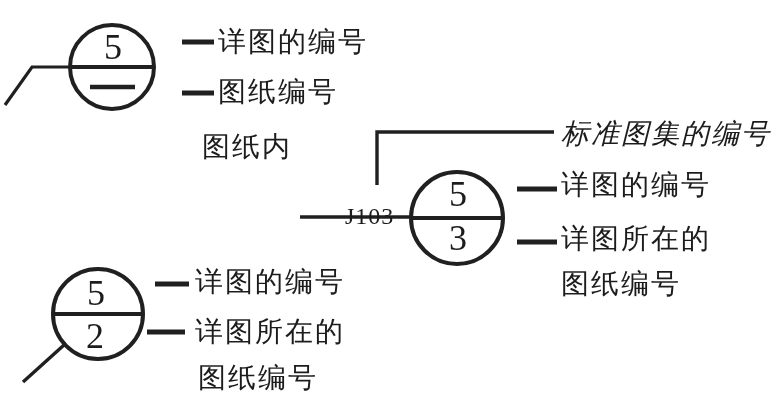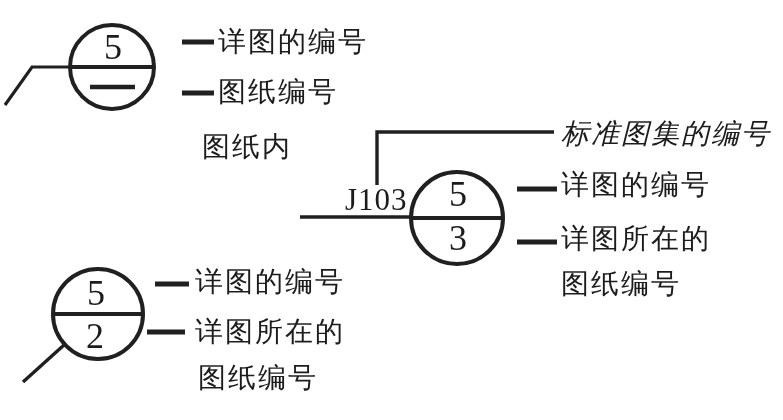--- a/index.html
+++ b/index.html
@@ -35,23 +35,24 @@
     font-size: 36px;
     transform: translate(-50%, -50%);
   }
   .label {
     font-size: 28px;
     letter-spacing: 2px;
     transform: translateY(-50%);
     text-align: center;
   }
   .code {
-    font-size: 31px;
+    font-size: 24px;
     letter-spacing: 1px;
     transform: translateY(-50%);
+    margin-top: 17px;
   }
 </style>
 </head>
 <body>
 
 <div class="canvas">
 
   <svg class="linework" viewBox="0 0 783 420">
 
     <g>

